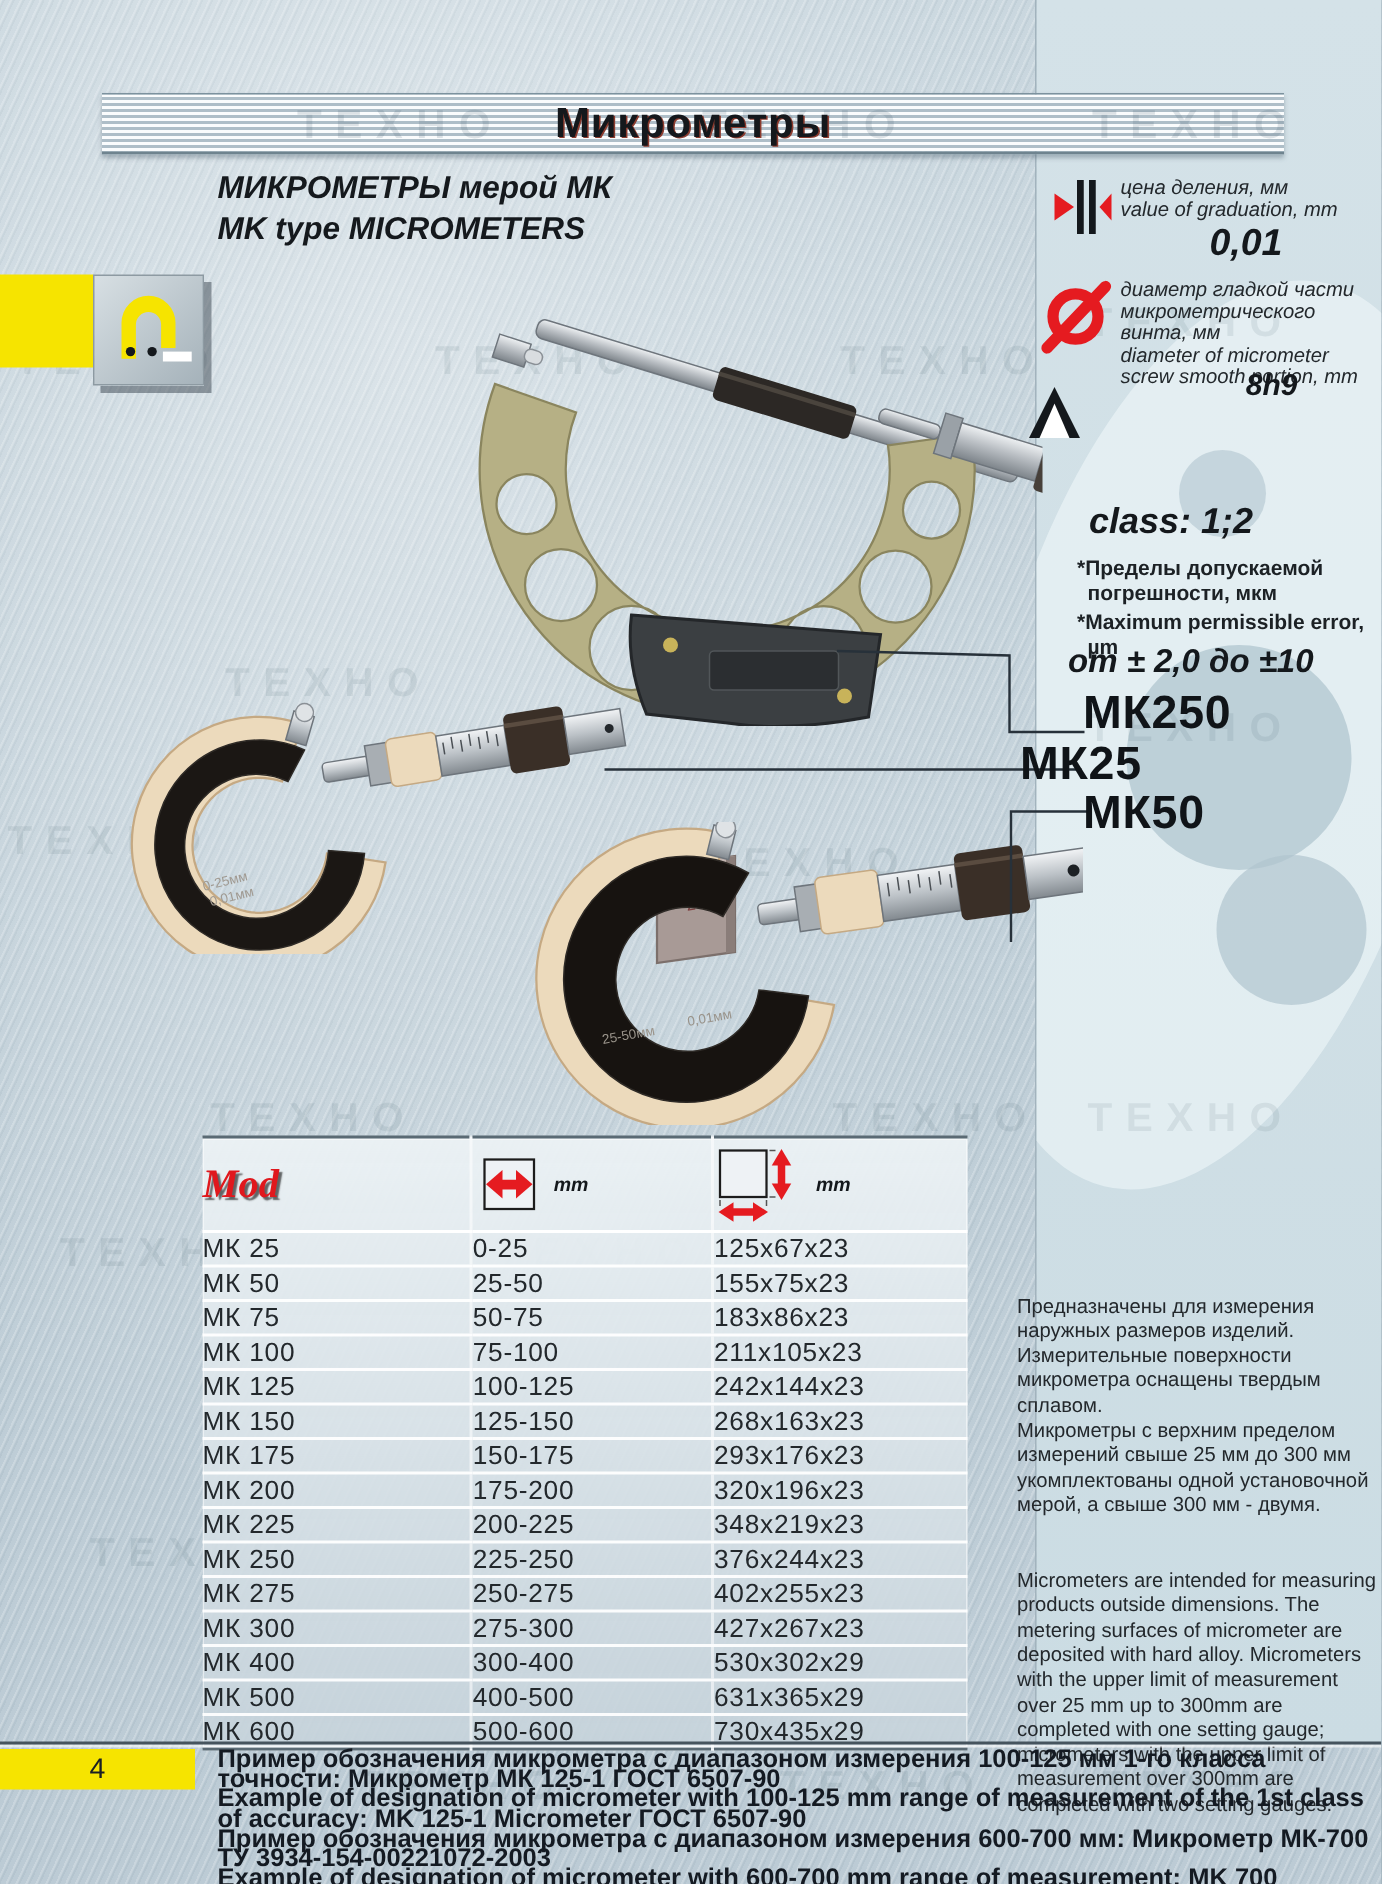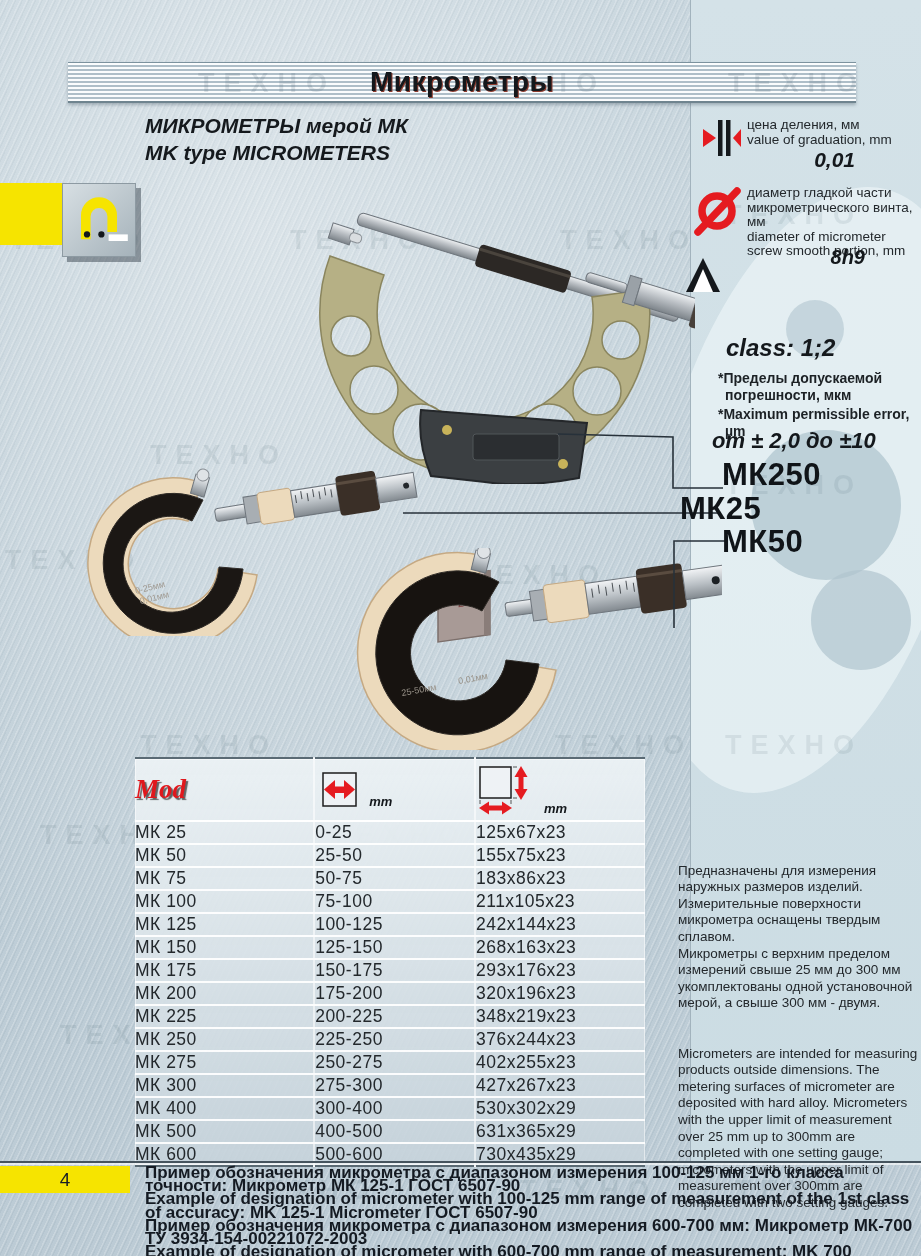--- a/index.html
+++ b/index.html
@@ -26,41 +26,41 @@
   .band-title{font-size:28px;font-weight:bold;color:#14181c;text-shadow:1px 1px 0 #8c3b2e;letter-spacing:.5px;position:relative;z-index:2;}
   .band .wm{top:5px;color:rgba(70,95,110,.16);}
   
   .intro{left:145px;top:112px;font-style:italic;font-weight:bold;font-size:21px;line-height:27px;color:#15191d;}
   
   .ystrip{left:0;top:183px;width:62px;height:62px;background:#f6e400;}
   .logo-box{left:62px;top:183px;width:72px;height:72px;
     background:linear-gradient(135deg,#d7dfe3,#a5b2ba);
     border:1px solid #8d9aa2;box-shadow:5px 5px 0 rgba(40,52,62,.45);}
   
-  .spec-label{font-size:13.5px;line-height:14.5px;color:#23282c;}
-  .spec-value{font-style:italic;font-weight:bold;font-size:21px;color:#14181c;text-align:right;}
+  .spec-label{font-style:italic;font-size:13.5px;line-height:14.5px;color:#23282c;}
+  .spec-value{font-style:italic;font-weight:bold;font-size:25px;color:#14181c;text-align:right;}
   .class-line{font-style:italic;font-weight:bold;font-size:24px;color:#14181c;}
   .err{font-size:14px;line-height:17px;font-weight:bold;color:#1c2125;margin-left:12px;}
   .err p{margin:0 0 2px 0;text-indent:-7px;padding-left:7px;}
   .err-val{font-style:italic;font-weight:bold;font-size:22px;color:#14181c;}
   .model-label{font-weight:bold;font-size:31px;line-height:33px;color:#101418;letter-spacing:.5px;}
   
   .spec-table{left:135px;top:757px;width:510px;border-collapse:collapse;
     background:linear-gradient(180deg,rgba(236,242,245,.95),rgba(198,211,219,.9));
     border-top:2px solid #5a6a74;border-bottom:2px solid #5a6a74;
     box-shadow:0 0 0 1px rgba(255,255,255,.5) inset;}
   .spec-table td,.spec-table th{padding:0;margin:0;}
   .spec-table thead th{height:61px;vertical-align:middle;border-bottom:2px solid #ffffff;}
   .spec-table tbody td{height:20px;font-size:17.5px;color:#23282c;letter-spacing:.5px;border-bottom:2px solid rgba(255,255,255,.92);}
   .spec-table tbody tr:last-child td{border-bottom:none;}
   .col-model{width:180px;padding-left:27px;}
   .col-range{width:160px;padding-left:10px;border-left:2px solid rgba(255,255,255,.55);}
   .col-dim{width:170px;padding-left:8px;border-left:2px solid rgba(255,255,255,.55);}
   .mod-head{font-style:italic;font-weight:bold;font-size:27px;color:#e0181d;text-shadow:2px 2px 1px rgba(25,25,25,.65);font-family:"Liberation Serif",serif;}
-  .icon-head{display:flex;align-items:flex-end;gap:4px;}
+  .icon-head{display:flex;align-items:center;gap:4px;}
   .mm{font-style:italic;font-weight:bold;font-size:13px;color:#14181c;}
   
   .desc{left:678px;top:846px;width:240px;font-size:13.5px;line-height:16.6px;color:#23282c;white-space:pre-line;}
   .desc .en{margin-top:17px;}
   
   .foot-rule{left:0;top:1161px;width:921px;height:2px;background:#46545e;box-shadow:0 2px 0 rgba(255,255,255,.6);}
   .page-num{left:0;top:1166px;width:130px;height:27px;background:#f6e400;display:flex;align-items:center;justify-content:center;
     font-size:19px;color:#1a1f24;}
   .foot-lines{left:145px;top:1166px;width:772px;font-size:17px;line-height:13.2px;font-weight:bold;color:#141a22;}
   svg text{font-family:"Liberation Sans",sans-serif;}

